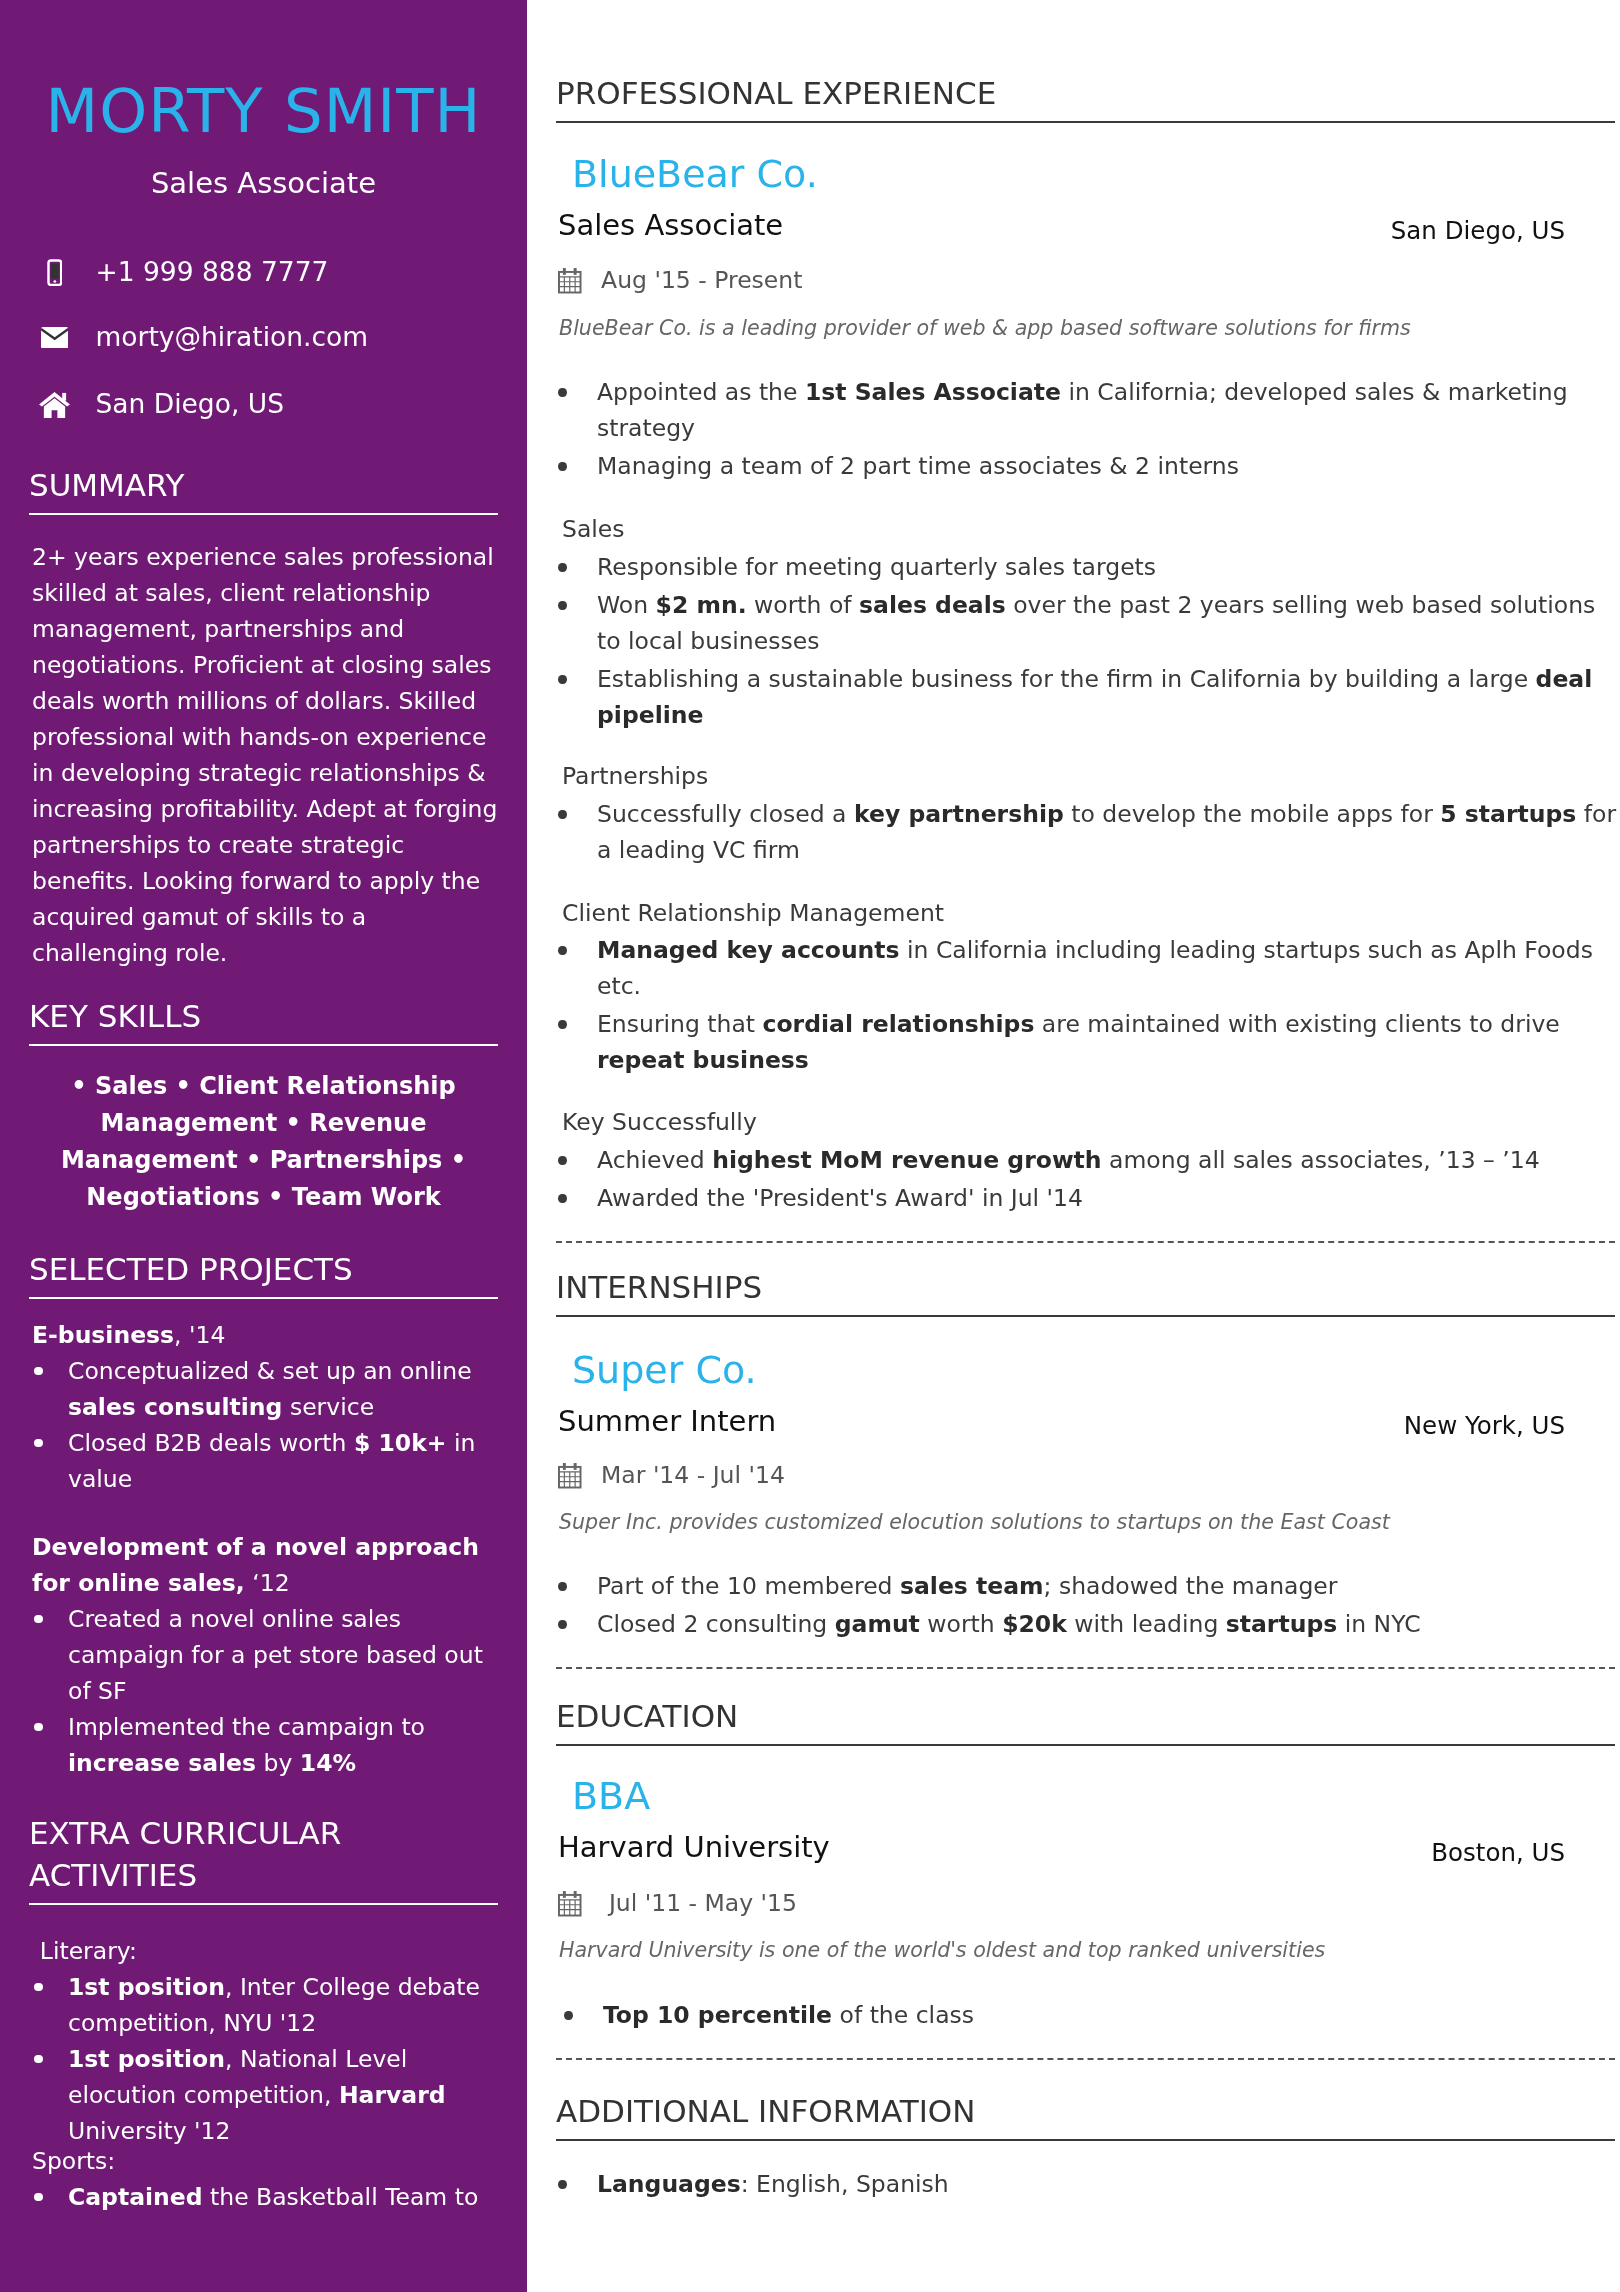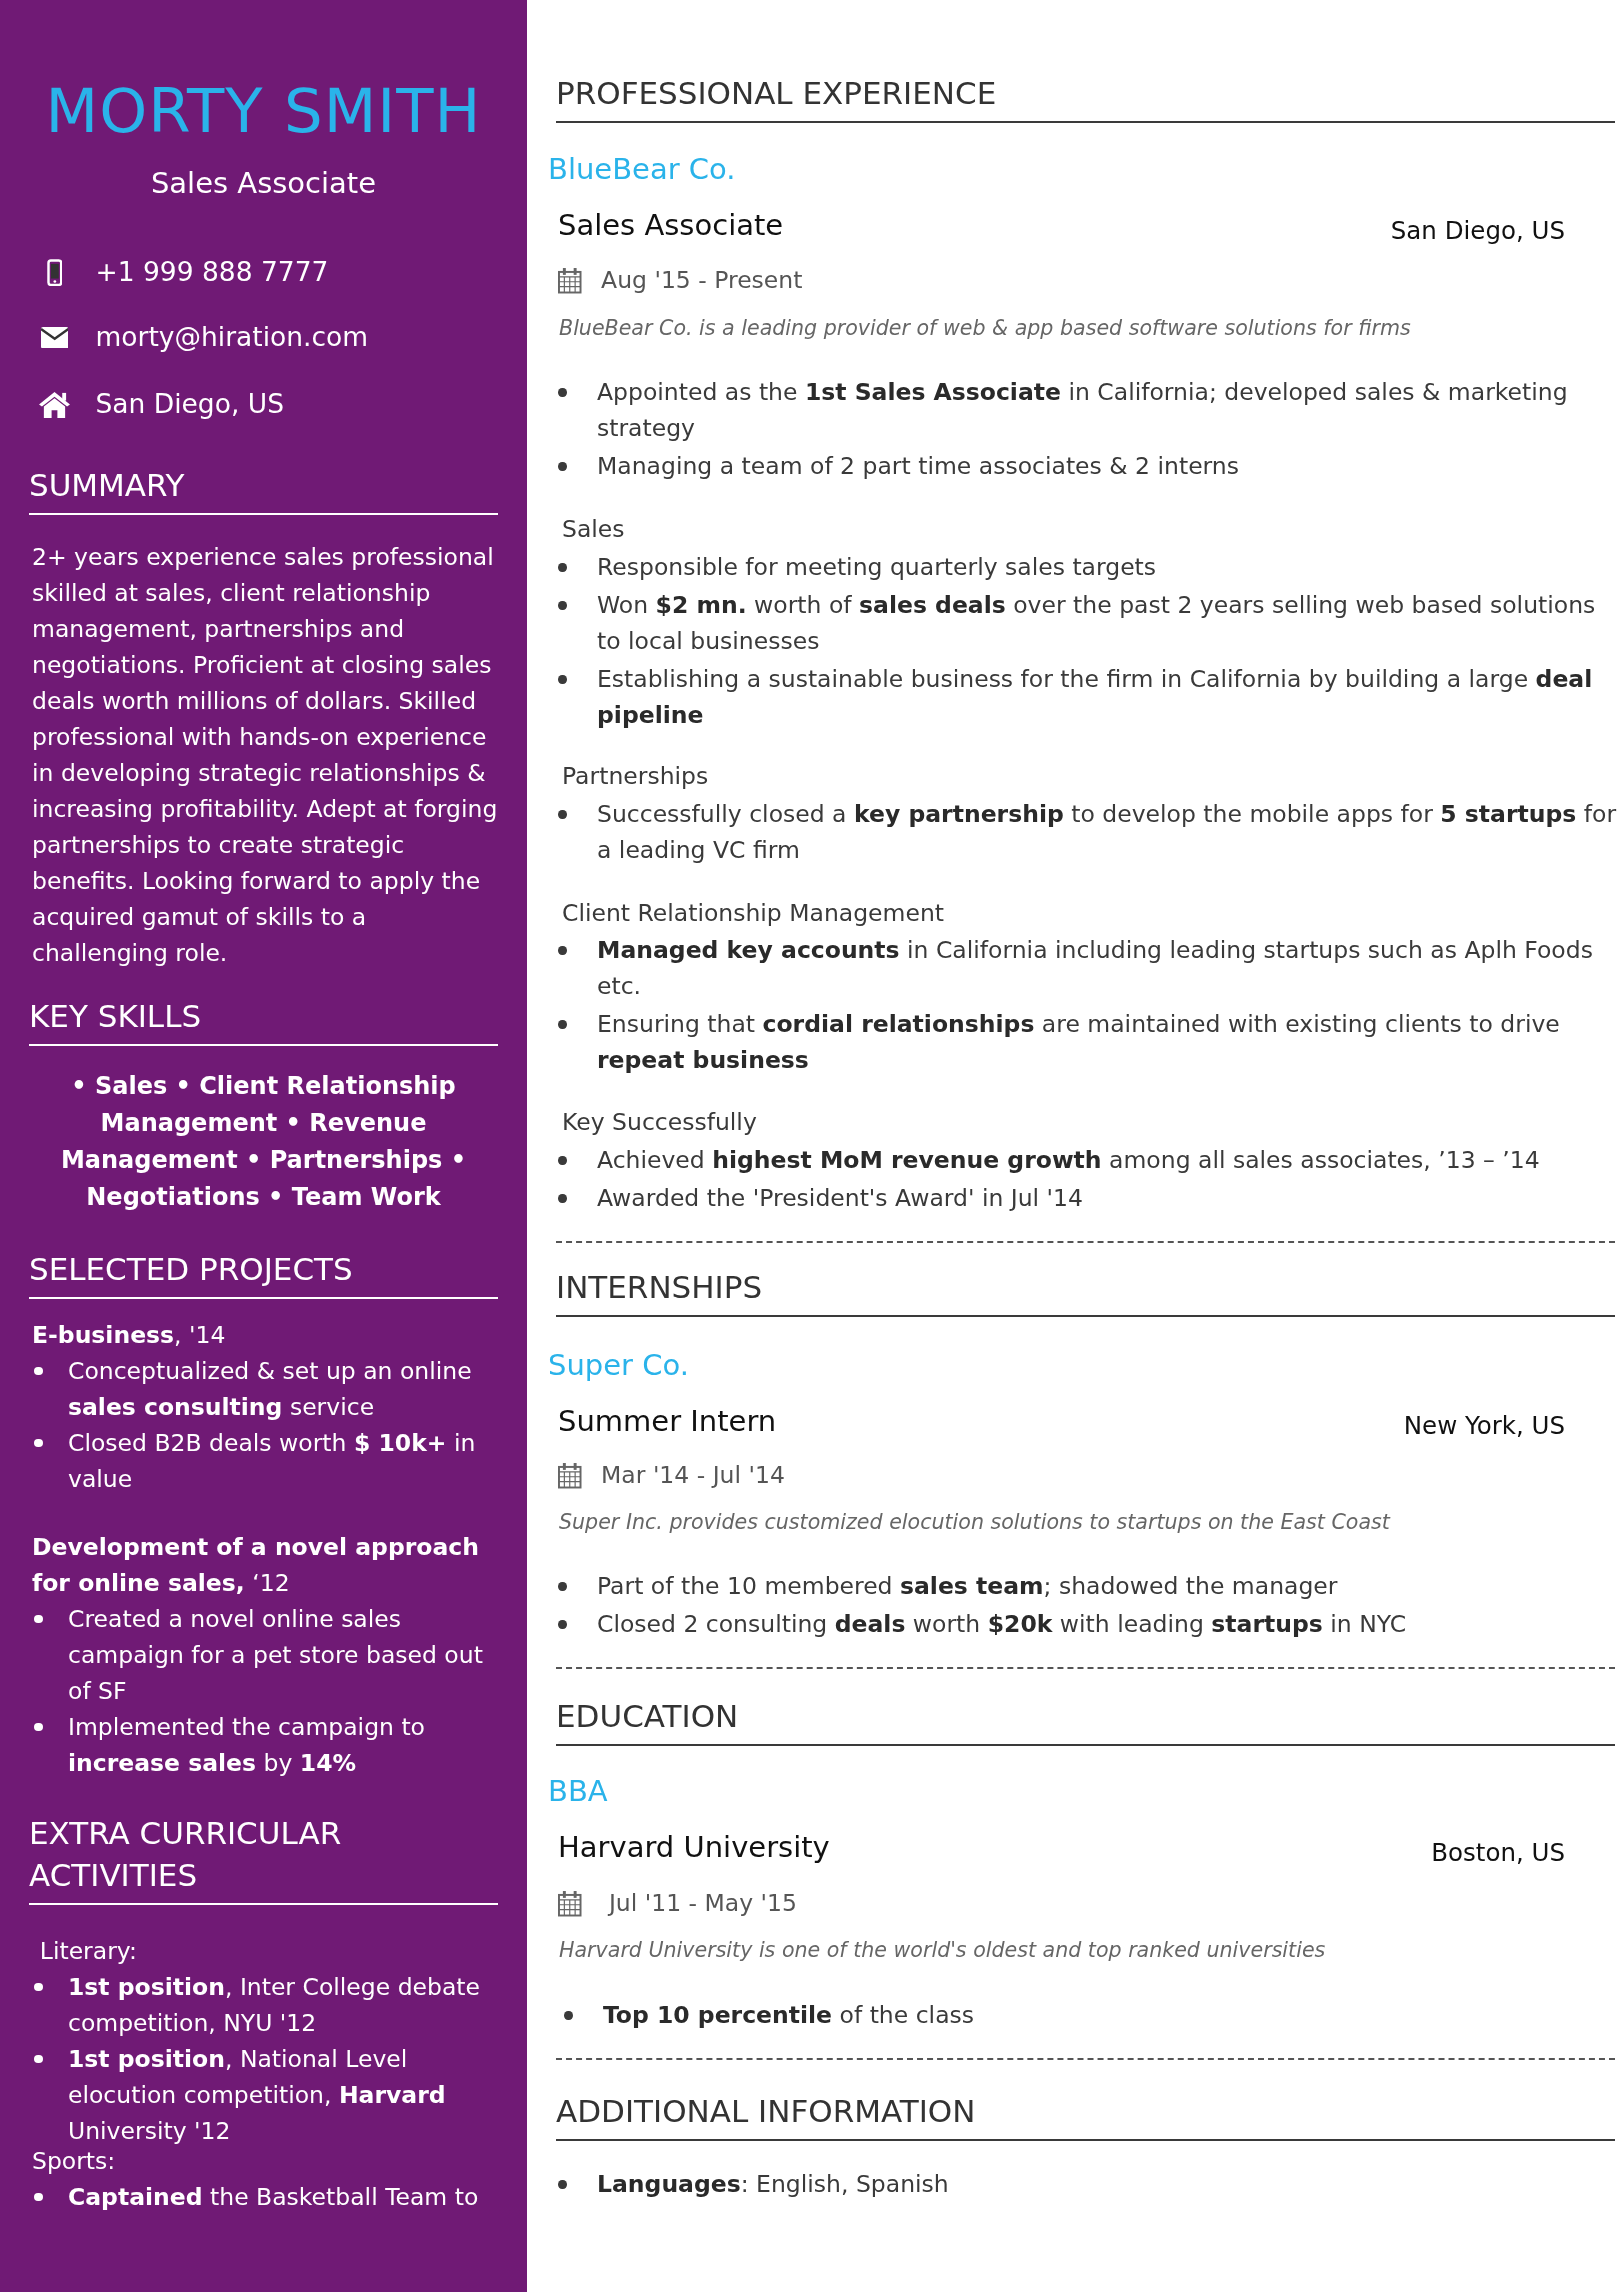--- a/index.html
+++ b/index.html
@@ -42,21 +42,21 @@
   .s-list li { position: relative; padding-left: 36px; }
   .s-list li::before {
     content: ""; position: absolute; left: 2px; top: 13.7px; width: 8.8px; height: 8.8px; border-radius: 50%; background: #fff;
   }
   b { font-weight: bold; }
   
   .m-head {
     position: absolute; left: 29px; width: 1059px; font-size: 31px; color: #333;
     border-bottom: 2.9px solid #3a3a3a; padding-bottom: 7.8px; line-height: 1.3;
   }
-  .company { position: absolute; left: 21px; font-size: 29px; color: #2ab3ea; line-height: 1; }
+  .company { position: absolute; left: 45px; font-size: 38px; color: #2ab3ea; line-height: 1; }
   .jobtitle { position: absolute; left: 31px; font-size: 29px; color: #111; line-height: 1; }
   .location { position: absolute; right: 55px; font-size: 24.5px; color: #111; line-height: 1; }
   .dates { position: absolute; left: 31px; font-size: 23.5px; color: #555; display: flex; align-items: center; line-height: 1; }
   .dates .cal { margin-right: 19.6px; display: inline-flex; }
   .desc { position: absolute; left: 32px; font-size: 20.6px; font-style: italic; color: #666; line-height: 1; }
   .sublabel { position: absolute; left: 35px; font-size: 23.5px; color: #3a3a3a; line-height: 1; }
   .m-list { position: absolute; left: 31px; width: 1059px; list-style: none; padding: 0; margin: 0; font-size: 23.5px; line-height: 36px; color: #3a3a3a; }
   .m-list li { position: relative; padding-left: 39px; margin-bottom: 2px; }
   .m-list li::before { content: ""; position: absolute; left: 0; top: 13.7px; width: 8.8px; height: 9.8px; border-radius: 50%; background: #3a3a3a; }
   .m-list b { color: #2a2a2a; }
@@ -200,21 +200,21 @@
           <path d="M1 9 H23 M1 14 H23 M1 19 H23 M6.5 9 V25 M12 9 V25 M17.5 9 V25" stroke="#666" stroke-width="1.2"></path>
           <rect x="5" y="0" width="3" height="7" fill="#666"></rect>
           <rect x="16" y="0" width="3" height="7" fill="#666"></rect>
         </svg>
     </span>
     <span>Mar '14 -  Jul '14</span>
   </div>
   <div class="desc" style="top:1512px">Super Inc. provides customized elocution solutions to startups on the East Coast</div>
   <ul class="m-list rich" style="top:1568px">
       <li><span>Part of the 10 membered </span><b>sales team</b><span>; shadowed the manager</span></li>
-      <li><span>Closed 2 consulting </span><b>deals</b><span> worth </span><b>$20k</b><span> with leading </span><b>startups</b><span> in NYC</span></li>
+      <li><span>Closed 2 consulting </span><b>gamut</b><span> worth </span><b>$20k</b><span> with leading </span><b>startups</b><span> in NYC</span></li>
     </ul>
 
   <div class="dashed" style="top:1667px"></div>
 
   <div class="m-head" style="top:1696px">EDUCATION</div>
   <div class="company" style="top:1777px">BBA</div>
   <div class="jobtitle" style="top:1833px">Harvard University</div>
   <div class="location" style="top:1841px">Boston, US</div>
   <div class="dates" style="top:1891px">
     <span class="cal" style="margin-right:27.4px">

